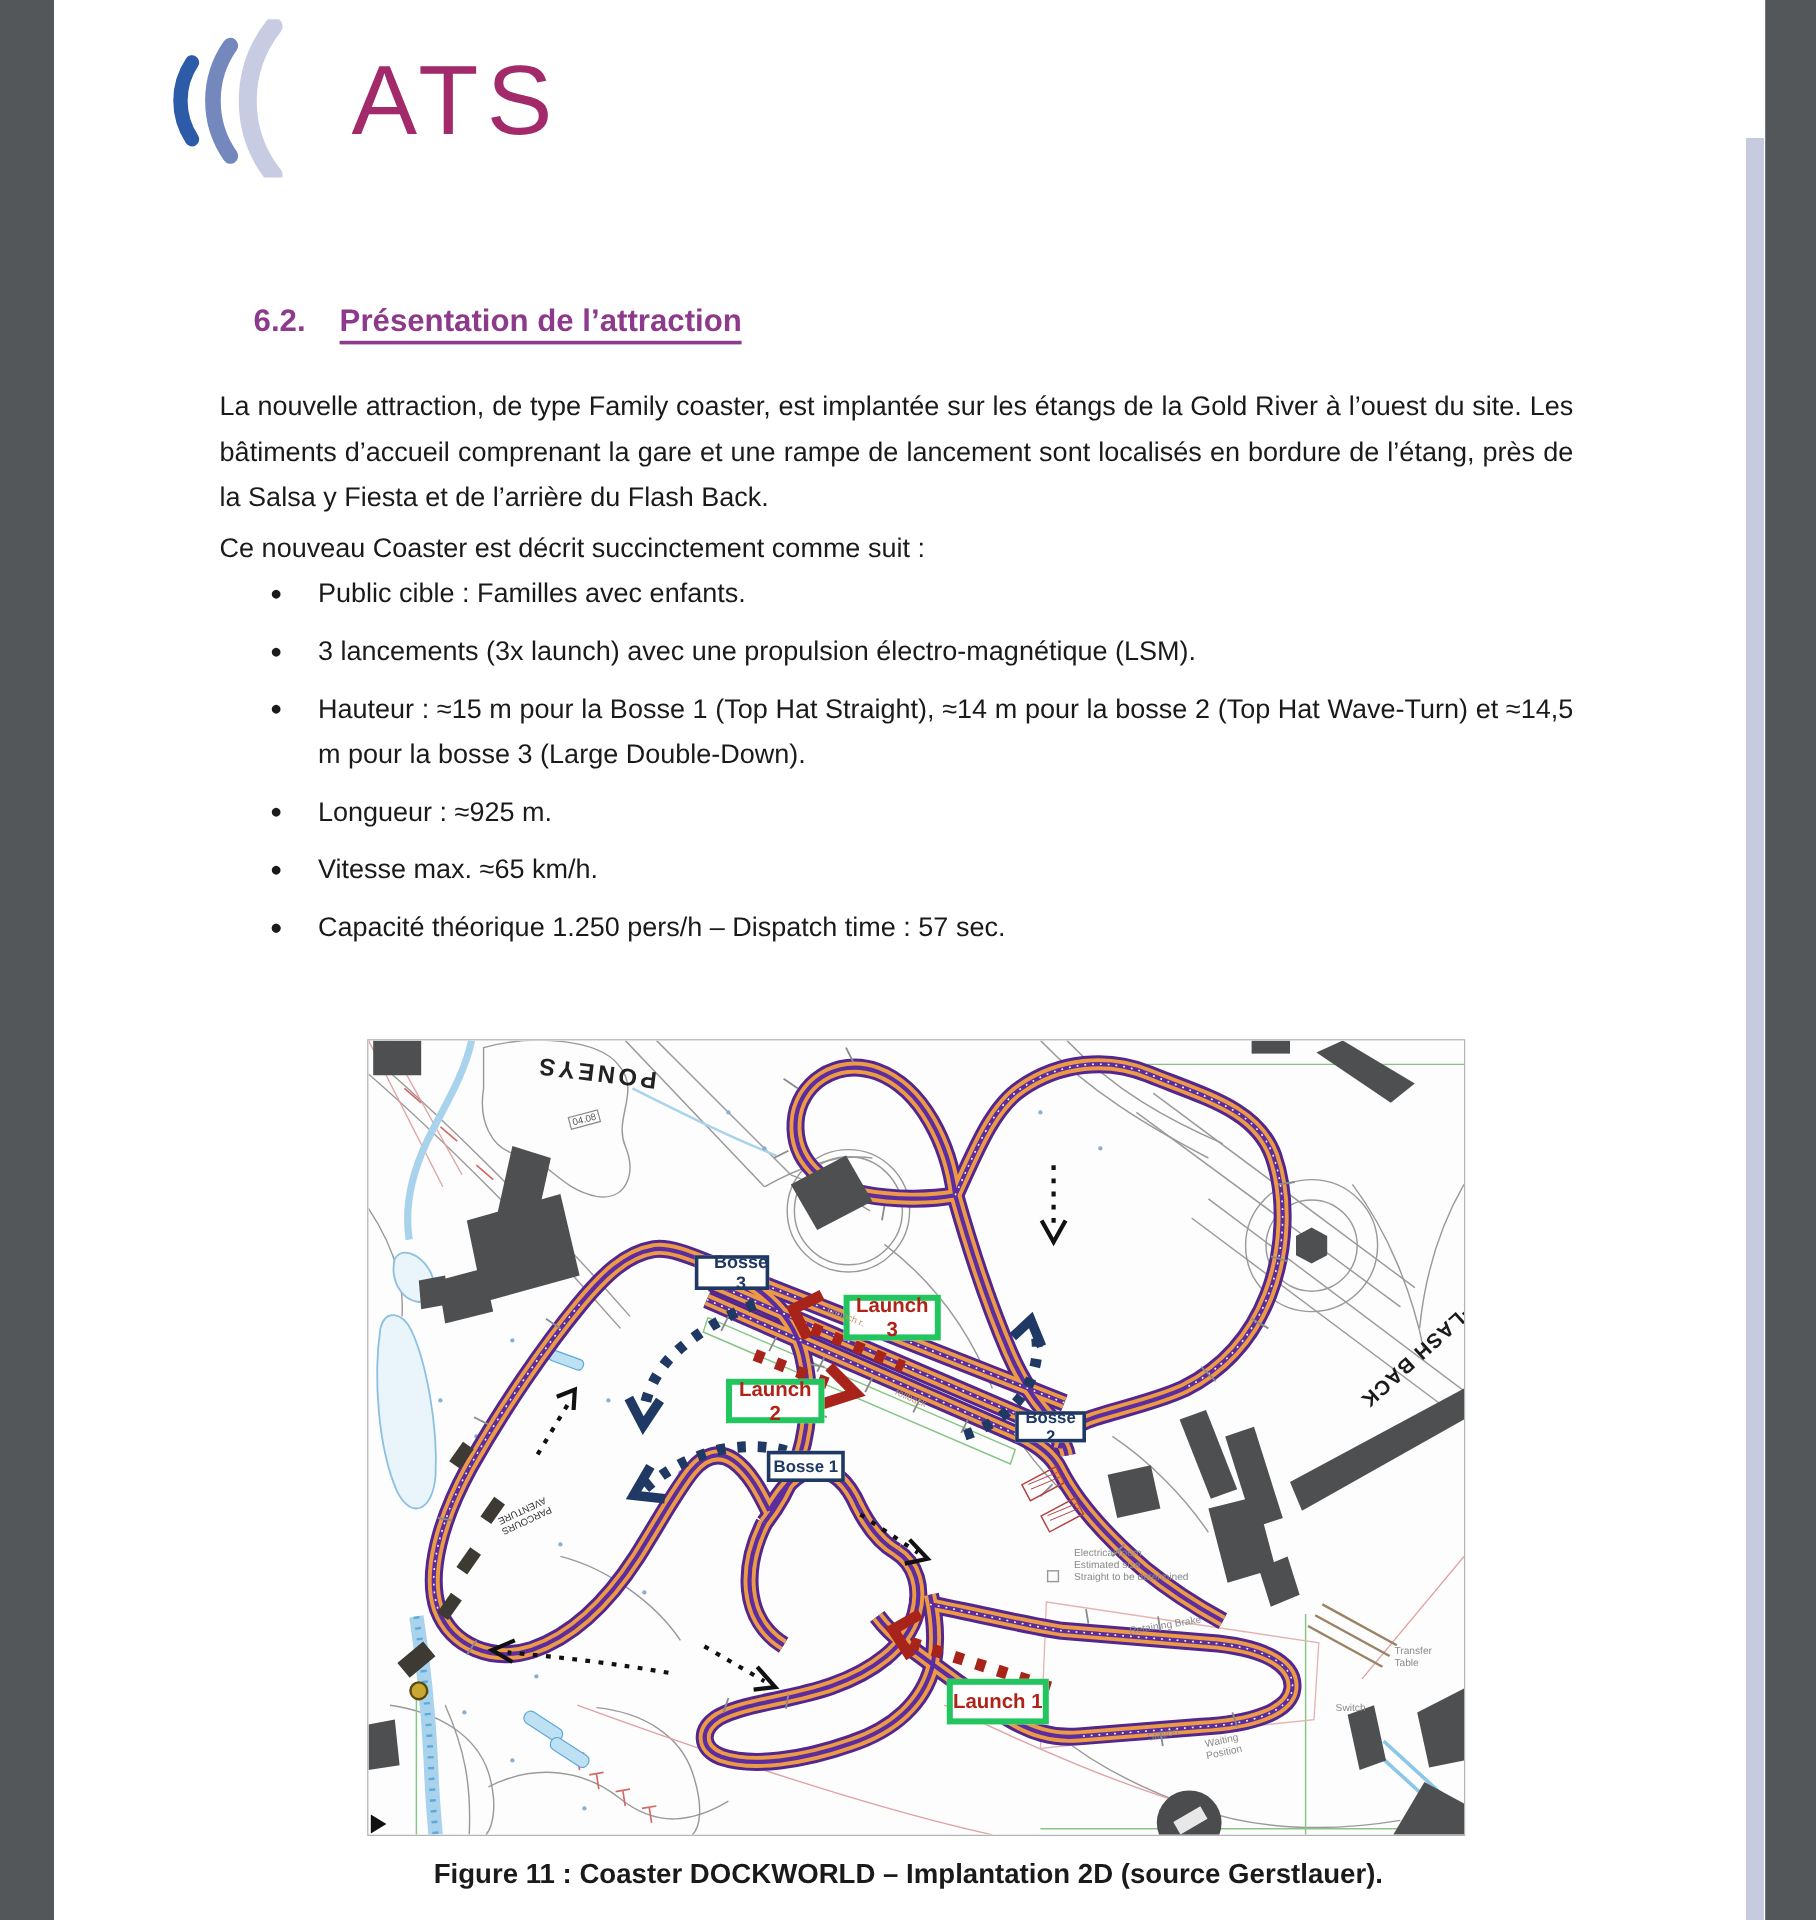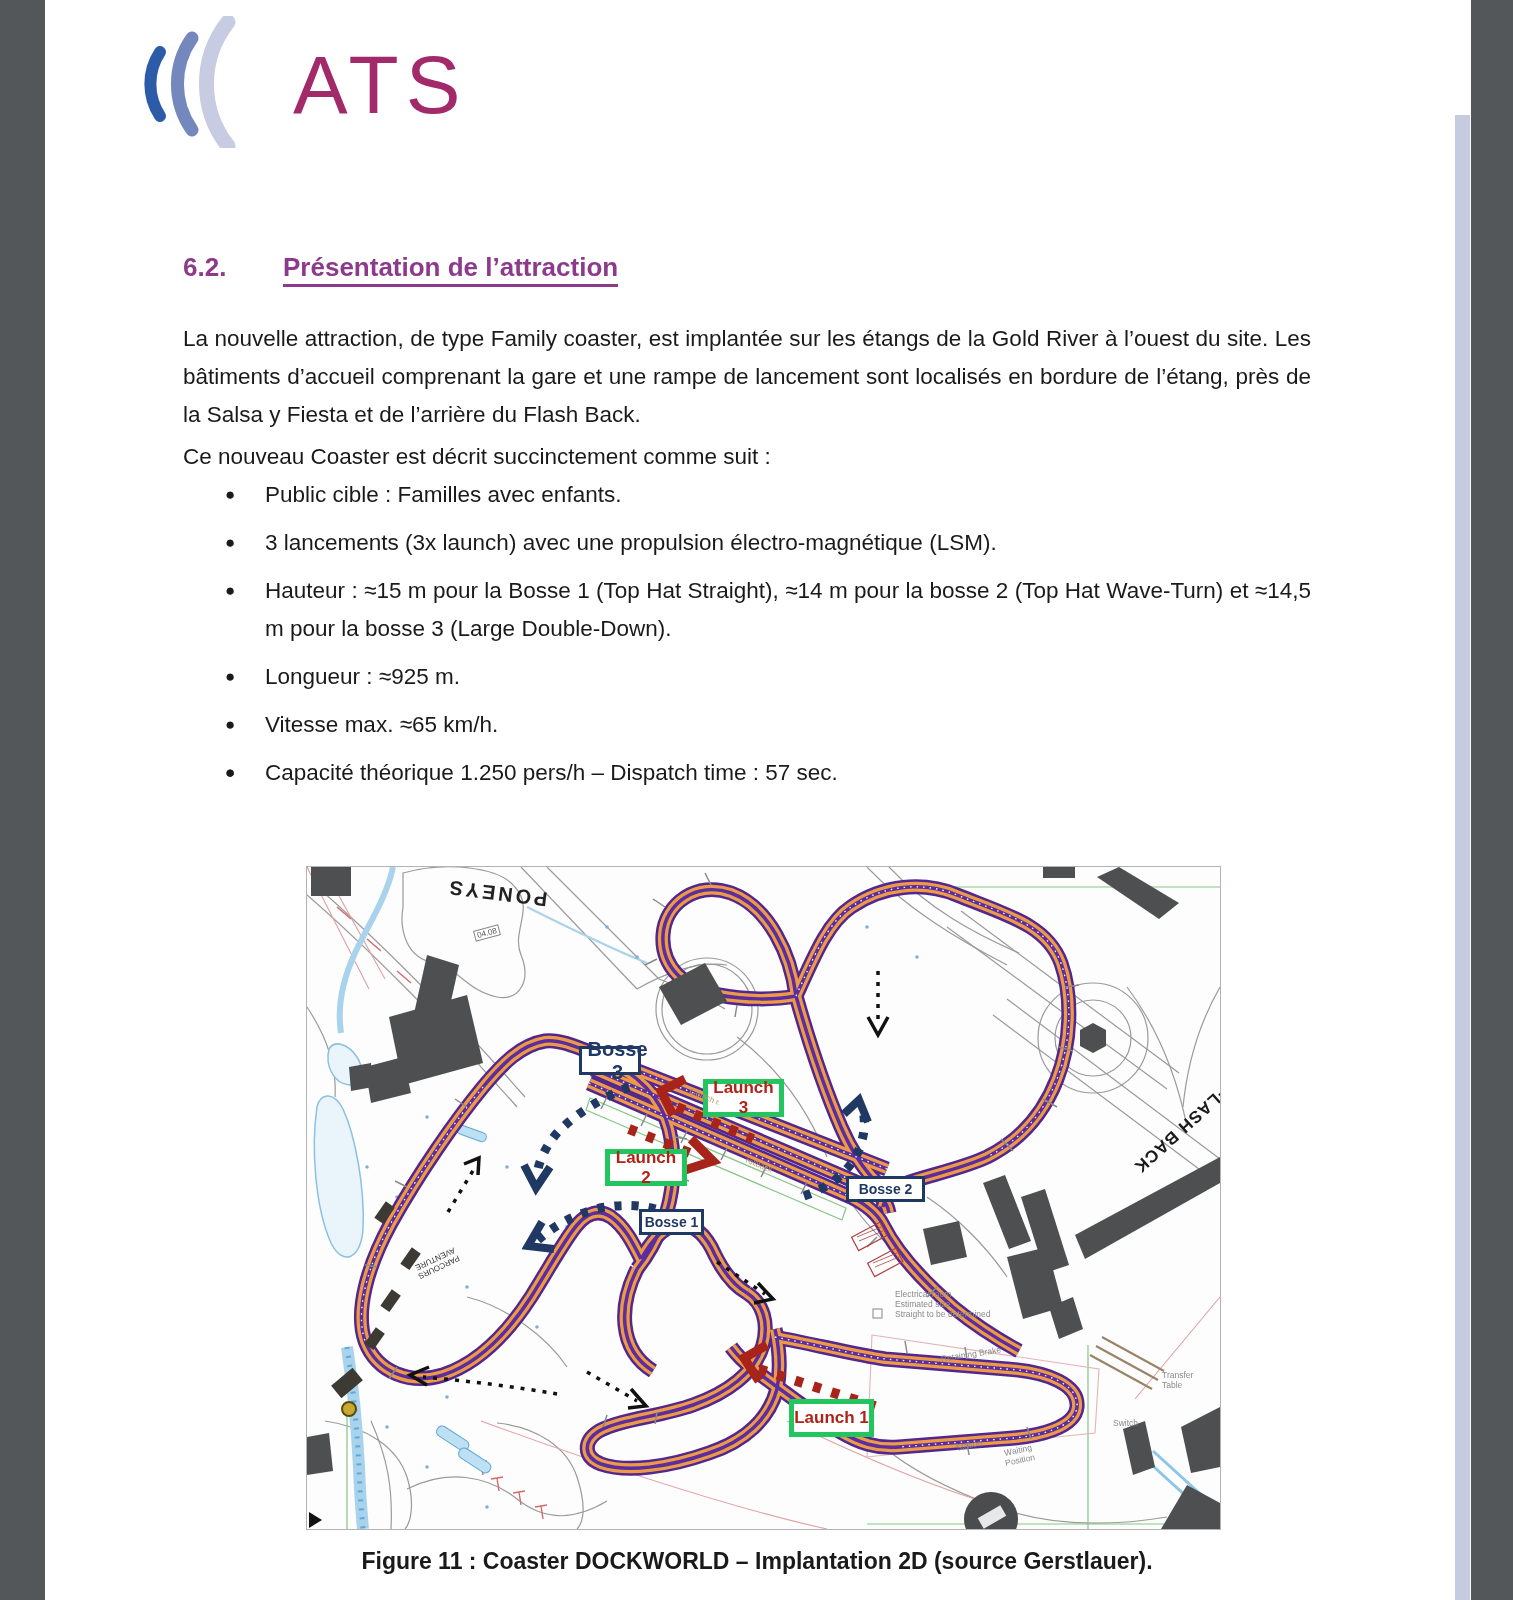--- a/index.html
+++ b/index.html
@@ -3,21 +3,21 @@
 <meta charset="utf-8">
 <style>
   html,body{margin:0;padding:0;}
   body{
     width:1513px;height:1600px;position:relative;overflow:hidden;
     background:#ffffff;font-family:"Liberation Sans", sans-serif;color:#1a1a1a;
   }
   .side-strip{position:absolute;top:0;height:1600px;background:#53575a;}
   .scroll-thumb{position:absolute;background:#c6cbe0;}
   .logo{position:absolute;left:130px;top:16px;width:380px;height:132px;}
-  .heading{position:absolute;left:183px;top:252px;font-size:26px;font-weight:bold;color:#8d3a8c;display:flex;}
+  .heading{position:absolute;left:183px;top:252px;font-size:26px;font-weight:bold;color:#8d3a8c;display:flex;text-align:center;}
   .heading .num{width:100px;}
   .heading .title{border-bottom:3px solid #8d3a8c;padding-bottom:1px;}
   .para{position:absolute;left:183px;width:1128px;font-size:22.5px;line-height:38px;text-align:justify;}
   .bullets{position:absolute;left:183px;top:476px;width:1128px;}
   .bullet-item{position:relative;padding-left:82px;font-size:22.5px;line-height:38px;margin-bottom:10px;text-align:justify;}
   .bullet-item .marker{position:absolute;left:42px;top:0;font-size:17px;}
   .fig{position:absolute;left:306px;top:866px;width:913px;height:662px;border:1px solid #b3b3b3;background:#fdfdfd;overflow:hidden;}
   .fig svg{position:absolute;left:0;top:0;}
   .maplabel{position:absolute;background:#fff;font-weight:bold;text-align:center;display:flex;align-items:center;justify-content:center;box-sizing:border-box;}
   .maplabel.navy{border:3px solid #1f3864;color:#1f3864;}
@@ -287,24 +287,24 @@
       <polyline points="122,500 103,508 120,518"></polyline>
       <path d="M 280,505 L 330,534" stroke-dasharray="4 7"></path>
       <polyline points="324,522 339,539 321,541"></polyline>
       <path d="M 410,395 L 458,427" stroke-dasharray="4 7"></path>
       <polyline points="451,416 466,432 447,436"></polyline>
     </g>
 
     <path d="M 2,645 L 15,653 L 2,661 Z" fill="#111"></path>
   </svg>
 
-  <div class="maplabel navy" style="left:272px;top:179px;width:62px;height:29px;font-size:20px;padding-left:15px;">Bosse 3</div>
+  <div class="maplabel navy" style="left:272px;top:179px;width:62px;height:29px;font-size:15px;padding-left:15px;">Bosse 3</div>
   <div class="maplabel red" style="left:396px;top:212px;width:81px;height:38px;font-size:17px;">Launch 3</div>
   <div class="maplabel red" style="left:298px;top:282px;width:82px;height:37px;font-size:17px;">Launch 2</div>
-  <div class="maplabel navy" style="left:539px;top:309px;width:79px;height:26px;font-size:14px;">Bosse 2</div>
+  <div class="maplabel navy" style="left:539px;top:309px;width:59px;height:26px;font-size:14px;">Bosse 2</div>
   <div class="maplabel navy" style="left:332px;top:342px;width:65px;height:26px;font-size:14px;">Bosse 1</div>
   <div class="maplabel red" style="left:482px;top:532px;width:85px;height:38px;font-size:17px;">Launch 1</div>
 
   <div class="rotc" style="left:190px;top:26px;transform:translate(-50%,-50%) rotate(187deg);font-size:20px;font-weight:bold;letter-spacing:3px;color:#222;">PONEYS</div>
   <div class="rotc" style="left:874px;top:262px;transform:translate(-50%,-50%) rotate(138deg);font-size:17px;font-weight:bold;letter-spacing:1px;color:#1a1a1a;">FLASH BACK</div>
   <div class="rotc" style="left:130px;top:396px;transform:translate(-50%,-50%) rotate(155deg);font-size:8px;color:#333;text-align:center;line-height:9px;">
     <div>PARCOURS</div>
     <div>AVENTURE</div>
   </div>
   <div class="rotc elevbox" style="left:180px;top:66px;transform:translate(-50%,-50%) rotate(-15deg);">04.08</div>

